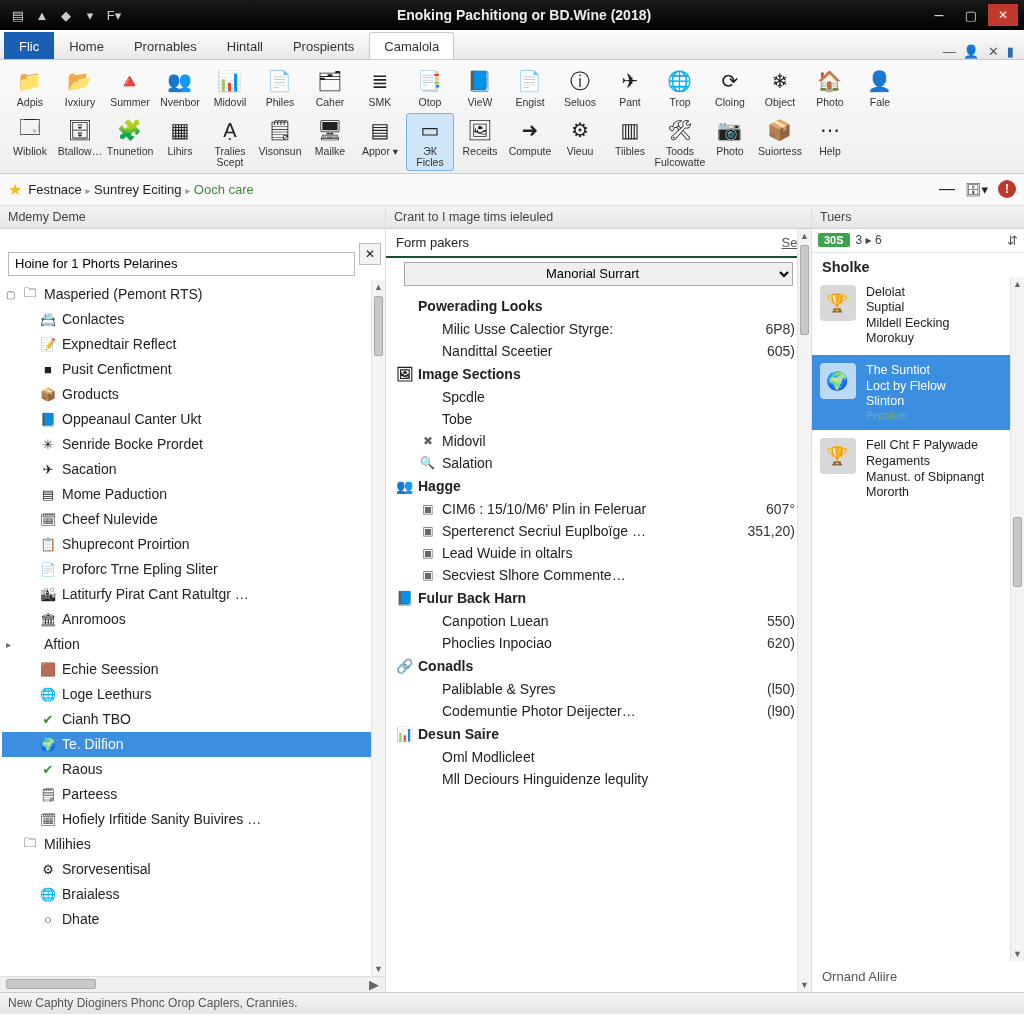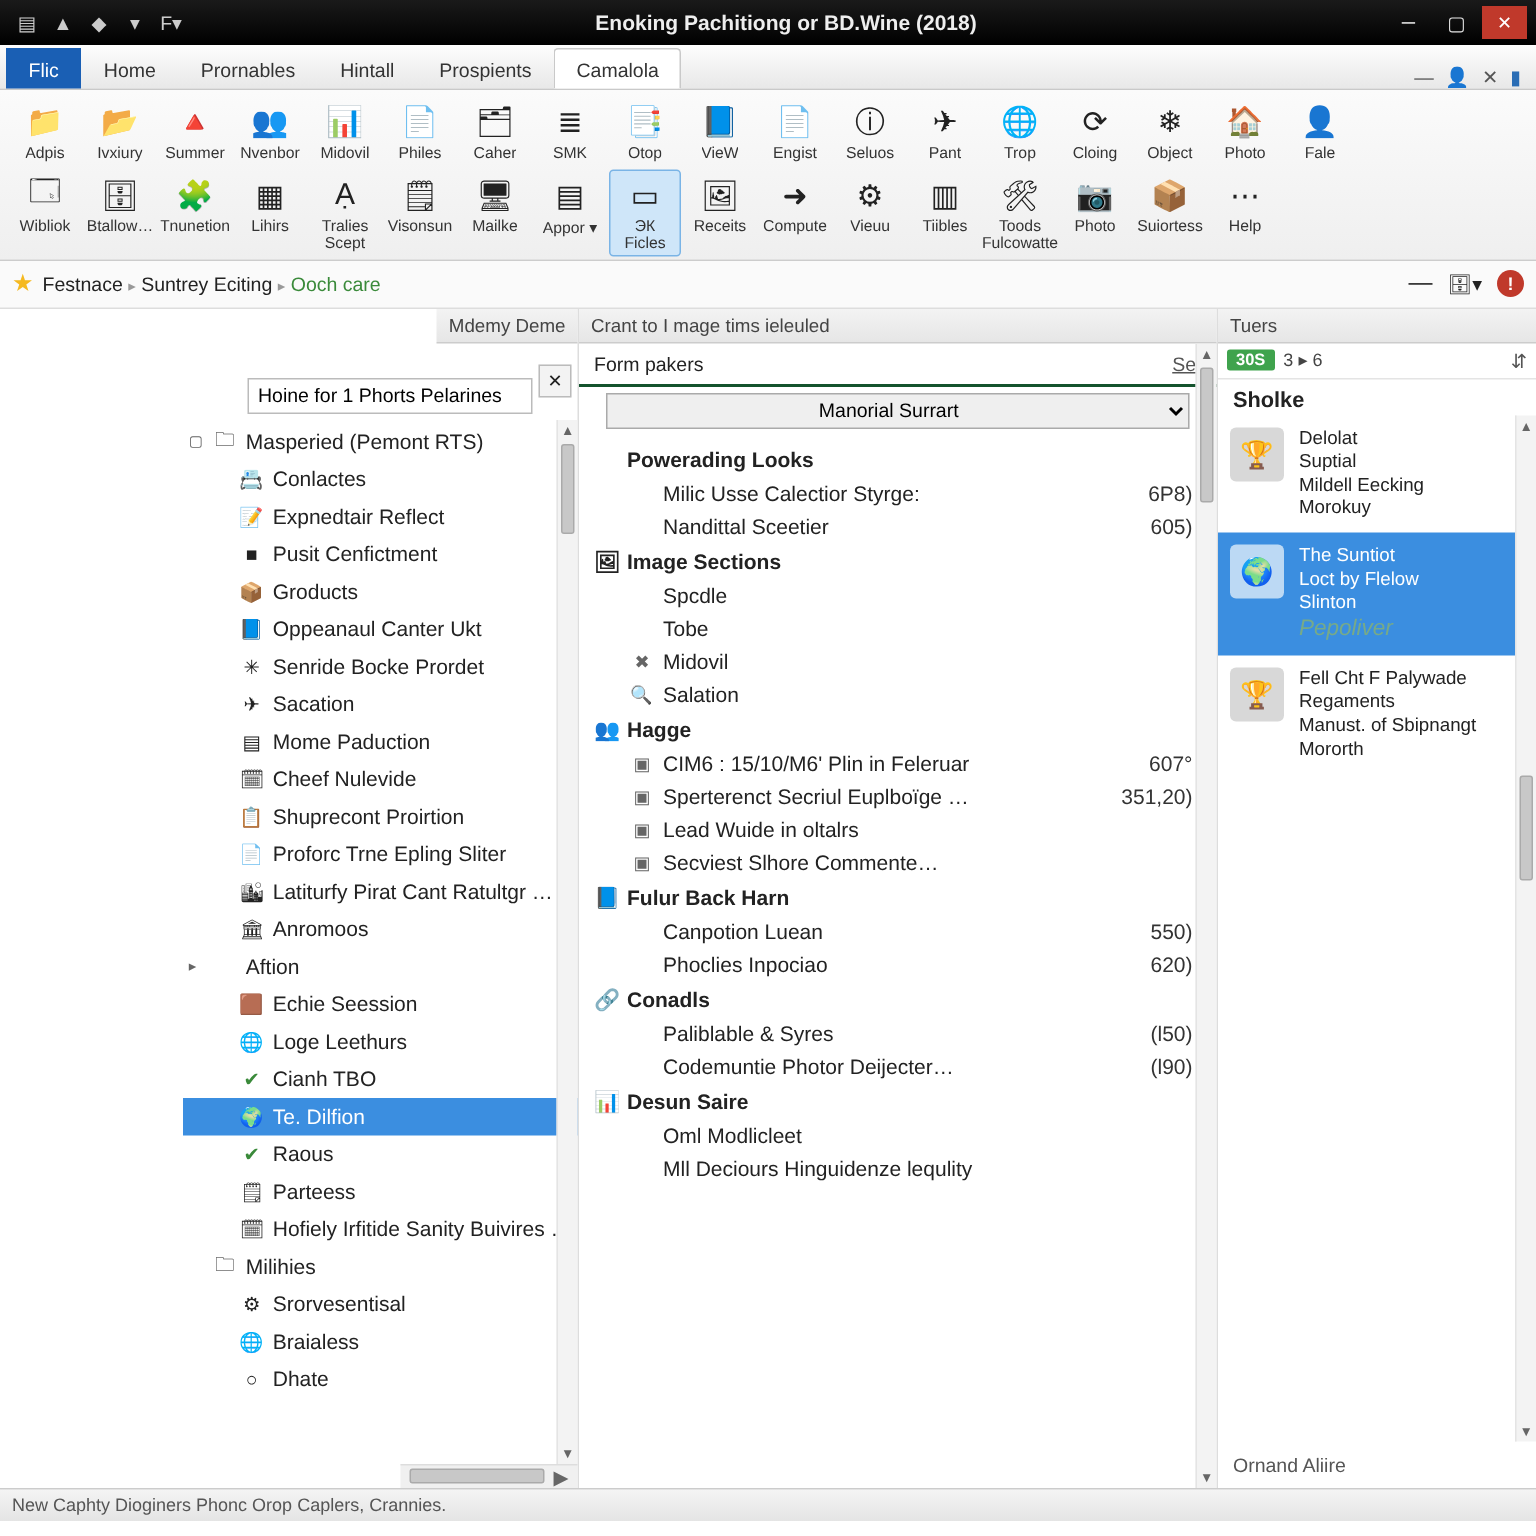--- a/index.html
+++ b/index.html
@@ -29,21 +29,21 @@
   .rbtn .lbl2{ font-size:10.5px; color:#333; line-height:1;}
   
   .bcbar{ height:32px; background:#fafafa; border-bottom:1px solid #ddd; display:flex; align-items:center; padding:0 8px; gap:6px;}
   .star{ color:#f5b921; font-size:16px;}
   .bc-sep{ color:#999; font-size:10px;}
   .bcbar .bcr{ margin-left:auto; display:flex; align-items:center; gap:10px;}
   .errbtn{ width:18px;height:18px;border-radius:9px;background:#c0392b;color:#fff;display:flex;align-items:center;justify-content:center;font-weight:bold;font-size:12px;}
   
   .main{ display:flex; height:calc(1024px - 30px - 30px - 124px - 32px - 22px); }
   .col{ position:relative; }
-  .col-left{ width:386px; border-right:1px solid #ddd; display:flex; flex-direction:column;align-items:flex-end;}
+  .col-left{ width:386px; border-right:1px solid #ddd; display:flex; flex-direction:column;}
   .col-mid{ flex:1; border-right:1px solid #ddd; display:flex; flex-direction:column;justify-content:space-between;}
   .col-right{ width:212px; display:flex; flex-direction:column;}
   .panehdr{ background:linear-gradient(#f3f3f3,#e6e6e6); border-bottom:1px solid #ccc; padding:4px 8px; font-size:12.5px; color:#444;}
   .searchrow{ display:flex; padding:4px 4px 4px 8px; gap:4px; align-items:center;}
   .searchrow input{ flex:1; height:24px; border:1px solid #bbb; padding:2px 6px; font-size:13px;margin-top:19px;}
   .searchrow .xb{ width:22px;height:22px;border:1px solid #bbb;background:#f3f3f3;display:flex;align-items:center;justify-content:center;font-size:12px;cursor:pointer;}
   .tree{ flex:1; overflow:hidden; padding:2px 0 2px 2px; font-size:14px;}
   .tnode{ display:flex; align-items:center; gap:6px; padding:2px 4px 2px; height:25px; cursor:pointer; white-space:nowrap;}
   .tnode.d1{ padding-left:22px;}
   .tnode.sel{ background:#3b8ee0; color:#fff;}
@@ -70,21 +70,21 @@
   .rtools{ display:flex; align-items:center; gap:6px; padding:4px 6px; border-bottom:1px solid #e4e4e4;text-align:right;}
   .rtools .badge{ background:#3fa34d;color:#fff;padding:1px 6px;border-radius:2px;font-size:11px;font-weight:600;}
   .rtools .pg{ font-size:12px; color:#444;}
   .rtools .sort{ margin-left:auto; font-size:13px; color:#555;}
   .rhead{ padding:6px 10px 2px; font-weight:700; font-size:14.5px;}
   .ritem{ display:flex; gap:10px; padding:8px 8px; cursor:pointer;}
   .ritem.sel{ background:#3b8ee0; color:#fff;}
   .ritem .thumb{ width:36px;height:36px;border-radius:4px;background:#d8d8d8;display:flex;align-items:center;justify-content:center;font-size:18px;color:#777;flex-shrink:0;}
   .ritem.sel .thumb{ background:#bcd9f4; color:#2a5;}
   .ritem .lns{ font-size:12.5px; line-height:1.25;}
-  .ritem .cap{ font-size:15px; color:#7a8;font-style:italic; }
+  .ritem .cap{ font-size:10px; color:#7a8; }
   .rfoot{ margin-top:auto; padding:8px 10px; font-size:13px; color:#555;}
   
   .status{ height:22px; background:linear-gradient(#f4f4f4,#e4e4e4); border-top:1px solid #ccc; font-size:12px; color:#555; display:flex; align-items:center; padding:0 8px;}
   .green{ color:#3a8a3a;}
 </style>
 </head>
 <body>
 
 <div class="titlebar">
   <span class="ticon">▤</span>

